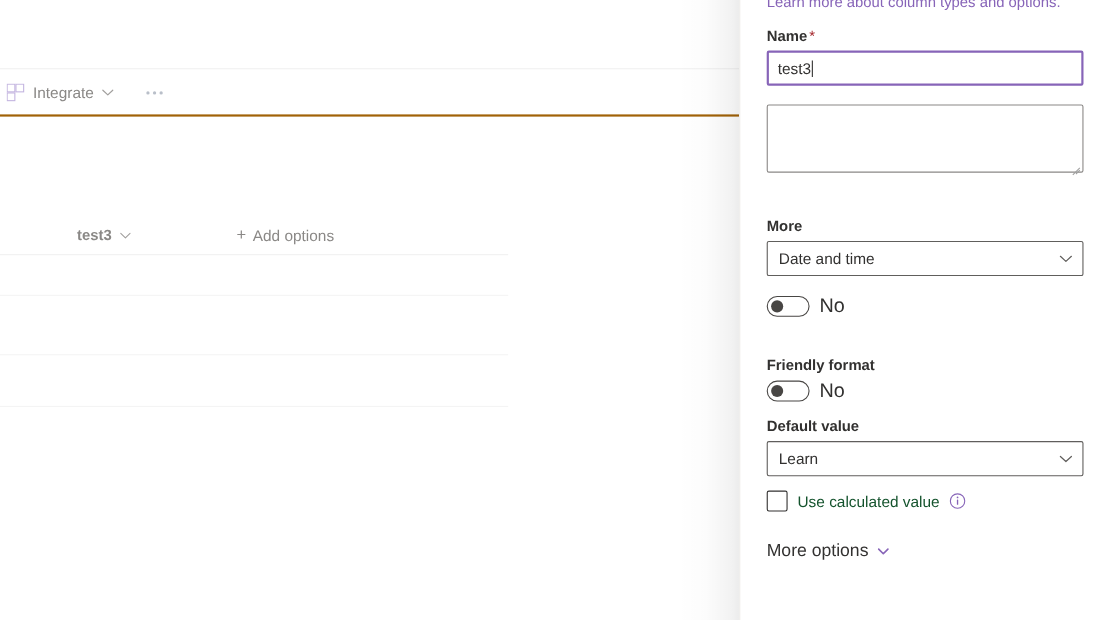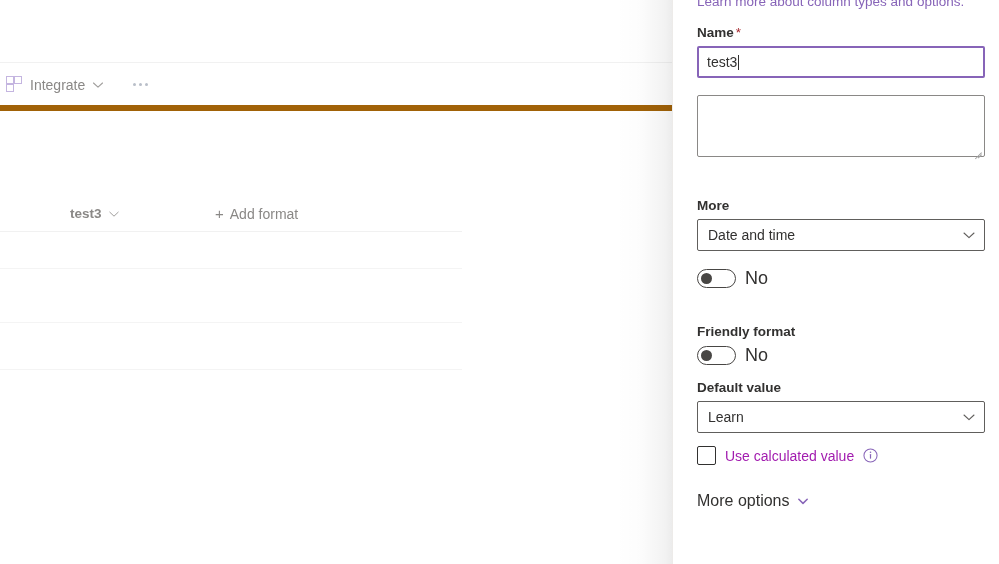--- a/index.html
+++ b/index.html
@@ -16,22 +16,22 @@
   .list-area {
     position: absolute; left: 0; top: 0;
     width: 672px; height: 564px;
     background: #ffffff;
   }
   .top-blank {
     position: absolute; left: 0; top: 0; width: 672px; height: 63px;
     border-bottom: 1px solid #f1f1f1;
   }
   .command-bar {
-    position: absolute; left: 0; top: 64px; width: 672px; height: 47px;
-    border-bottom: 6px solid #a16207;
+    position: absolute; left: 0; top: 64px; width: 672px; height: 42px;
+    border-bottom: 2px solid #a16207;
     display: flex; align-items: center;
   }
   .cmd-btn {
     display: flex; align-items: center; gap: 7px;
     height: 32px; padding: 0 6px;
     color: #8a8886; font-size: 14px; background: none; border: none;
     cursor: default;
   }
   .integrate-icon { width: 17px; height: 17px; position: relative; flex: none; }
   .integrate-icon svg { display: block; }
@@ -139,21 +139,21 @@
     display: flex; align-items: center; padding: 0 3px; cursor: pointer; flex: none;
   }
   .toggle .knob { width: 11px; height: 11px; border-radius: 50%; background: #484644; }
   .toggle-text { font-size: 18px; color: #323130; }
 
   .checkbox-row { display: flex; align-items: center; gap: 9px; }
   .checkbox {
     width: 19px; height: 19px; border: 1px solid #323130; border-radius: 2px;
     background: #fff; flex: none; cursor: pointer;
   }
-  .checkbox-label { font-size: 14px; color: #a21caf; }
+  .checkbox-label { font-size: 14px; color: #14532d; }
   .info-icon { width: 15px; height: 15px; flex: none; }
 
   .more-options {
     display: flex; align-items: center; gap: 7px;
     font-size: 16px; color: #323130; background: none; border: none;
     cursor: pointer; padding: 0;
   }
   .more-options .chev-p { width: 12px; height: 12px; display: block; }
 </style>
 </head>
@@ -188,21 +188,21 @@
 
     <div class="col-header">
       <div class="col-head-cell">
         <span>test3</span>
         <svg class="chev-sm" viewBox="0 0 12 12">
           <path d="M1.8 4.2 L6 8.2 L10.2 4.2" fill="none" stroke="#a19f9d" stroke-width="1" stroke-linecap="round" stroke-linejoin="round"></path>
         </svg>
       </div>
       <button class="add-column">
         <span class="plus">+</span>
-        <span>Add format</span>
+        <span>Add options</span>
       </button>
     </div>
 
     <div class="row-line r1"></div>
     <div class="row-line r2"></div>
     <div class="row-line r3"></div>
 
     <div class="panel-shadow"></div>
   </div>
 

